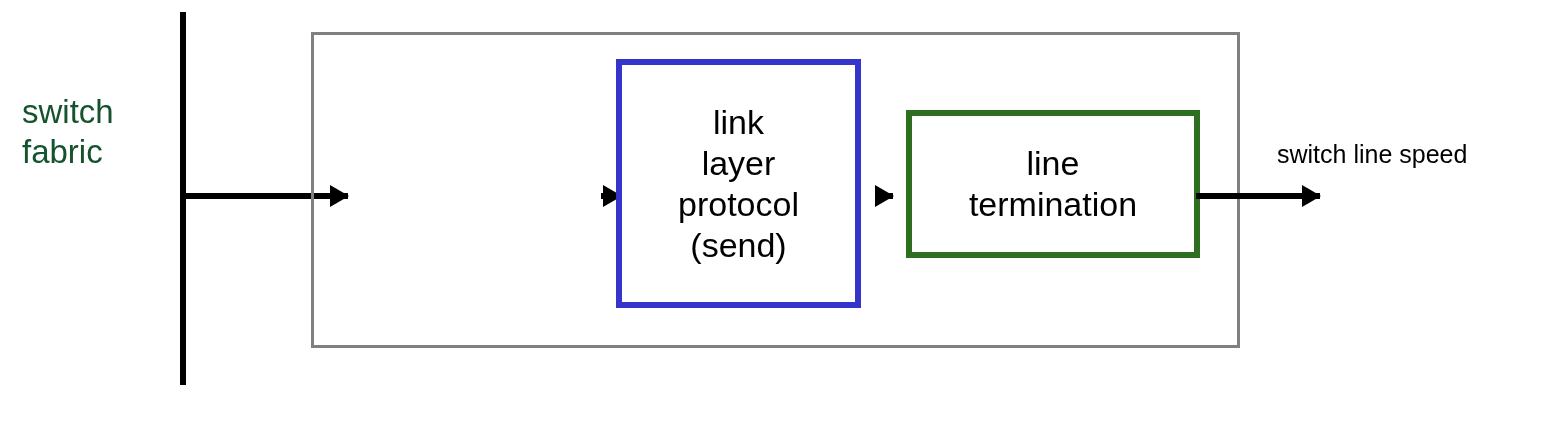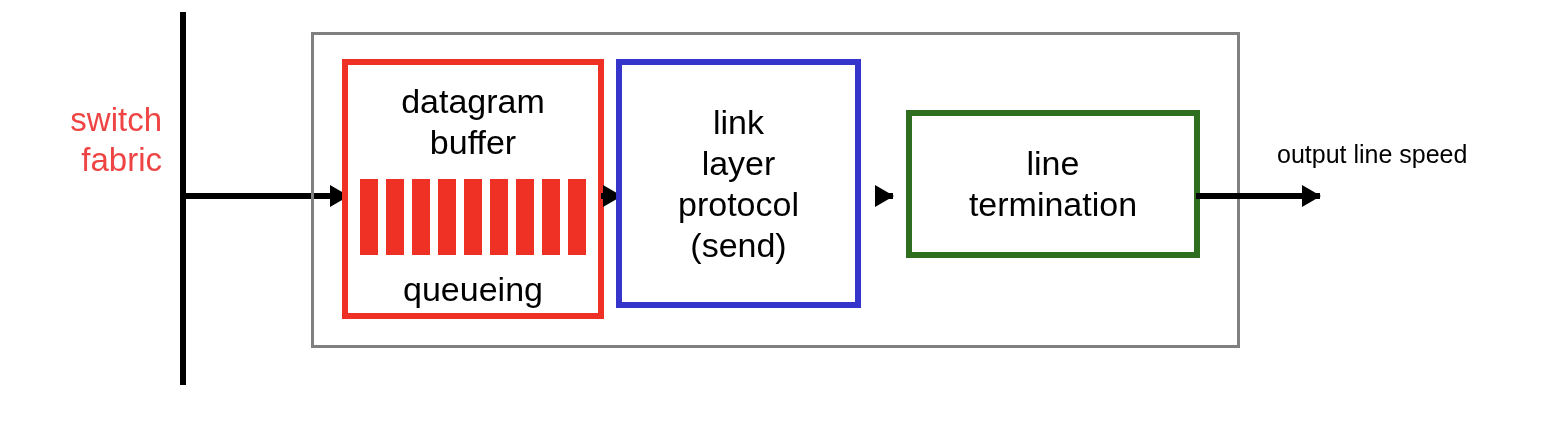--- a/index.html
+++ b/index.html
@@ -16,26 +16,26 @@
     width: 1552px;
     height: 432px;
     background: #ffffff;
     overflow: hidden;
   }
 
   
   .sf-label {
     position: absolute;
     left: 22px;
-    top: 100px;
+    top: 92px;
     width: 140px;
-    text-align: right;
+    text-align: left;
     font-size: 33px;
     line-height: 40px;
-    color: #ef4444;
+    color: #14532d;
     white-space: pre-line;
   }
 
   
   .fabric-bar {
     position: absolute;
     left: 180px;
     top: 12px;
     width: 6px;
     height: 373px;
@@ -154,50 +154,34 @@
 
   <div class="sf-label">switch
 fabric</div>
 
   <div class="fabric-bar"></div>
 
   <div class="arrow arrow-in"></div>
 
   <div class="outer-box"></div>
 
-  <div class="stage-box box-buffer">
-    <div class="box-text buffer-title">datagram
-buffer</div>
-    <div class="queue-bars">
-      <span class="queue-bar"></span>
-      <span class="queue-bar"></span>
-      <span class="queue-bar"></span>
-      <span class="queue-bar"></span>
-      <span class="queue-bar"></span>
-      <span class="queue-bar"></span>
-      <span class="queue-bar"></span>
-      <span class="queue-bar"></span>
-      <span class="queue-bar"></span>
-    </div>
-    <div class="box-text buffer-footer">queueing</div>
-  </div>
 
   <div class="arrow arrow-red-blue"></div>
 
   <div class="stage-box box-link">
     <div class="box-text">link
 layer
 protocol
 (send)</div>
   </div>
 
   <div class="arrow arrow-blue-grn"></div>
 
   <div class="stage-box box-line">
     <div class="box-text">line
 termination</div>
   </div>
 
   <div class="arrow arrow-out"></div>
 
-  <div class="out-label">output line speed</div>
+  <div class="out-label">switch line speed</div>
 
 </div>
 
 </body></html>

